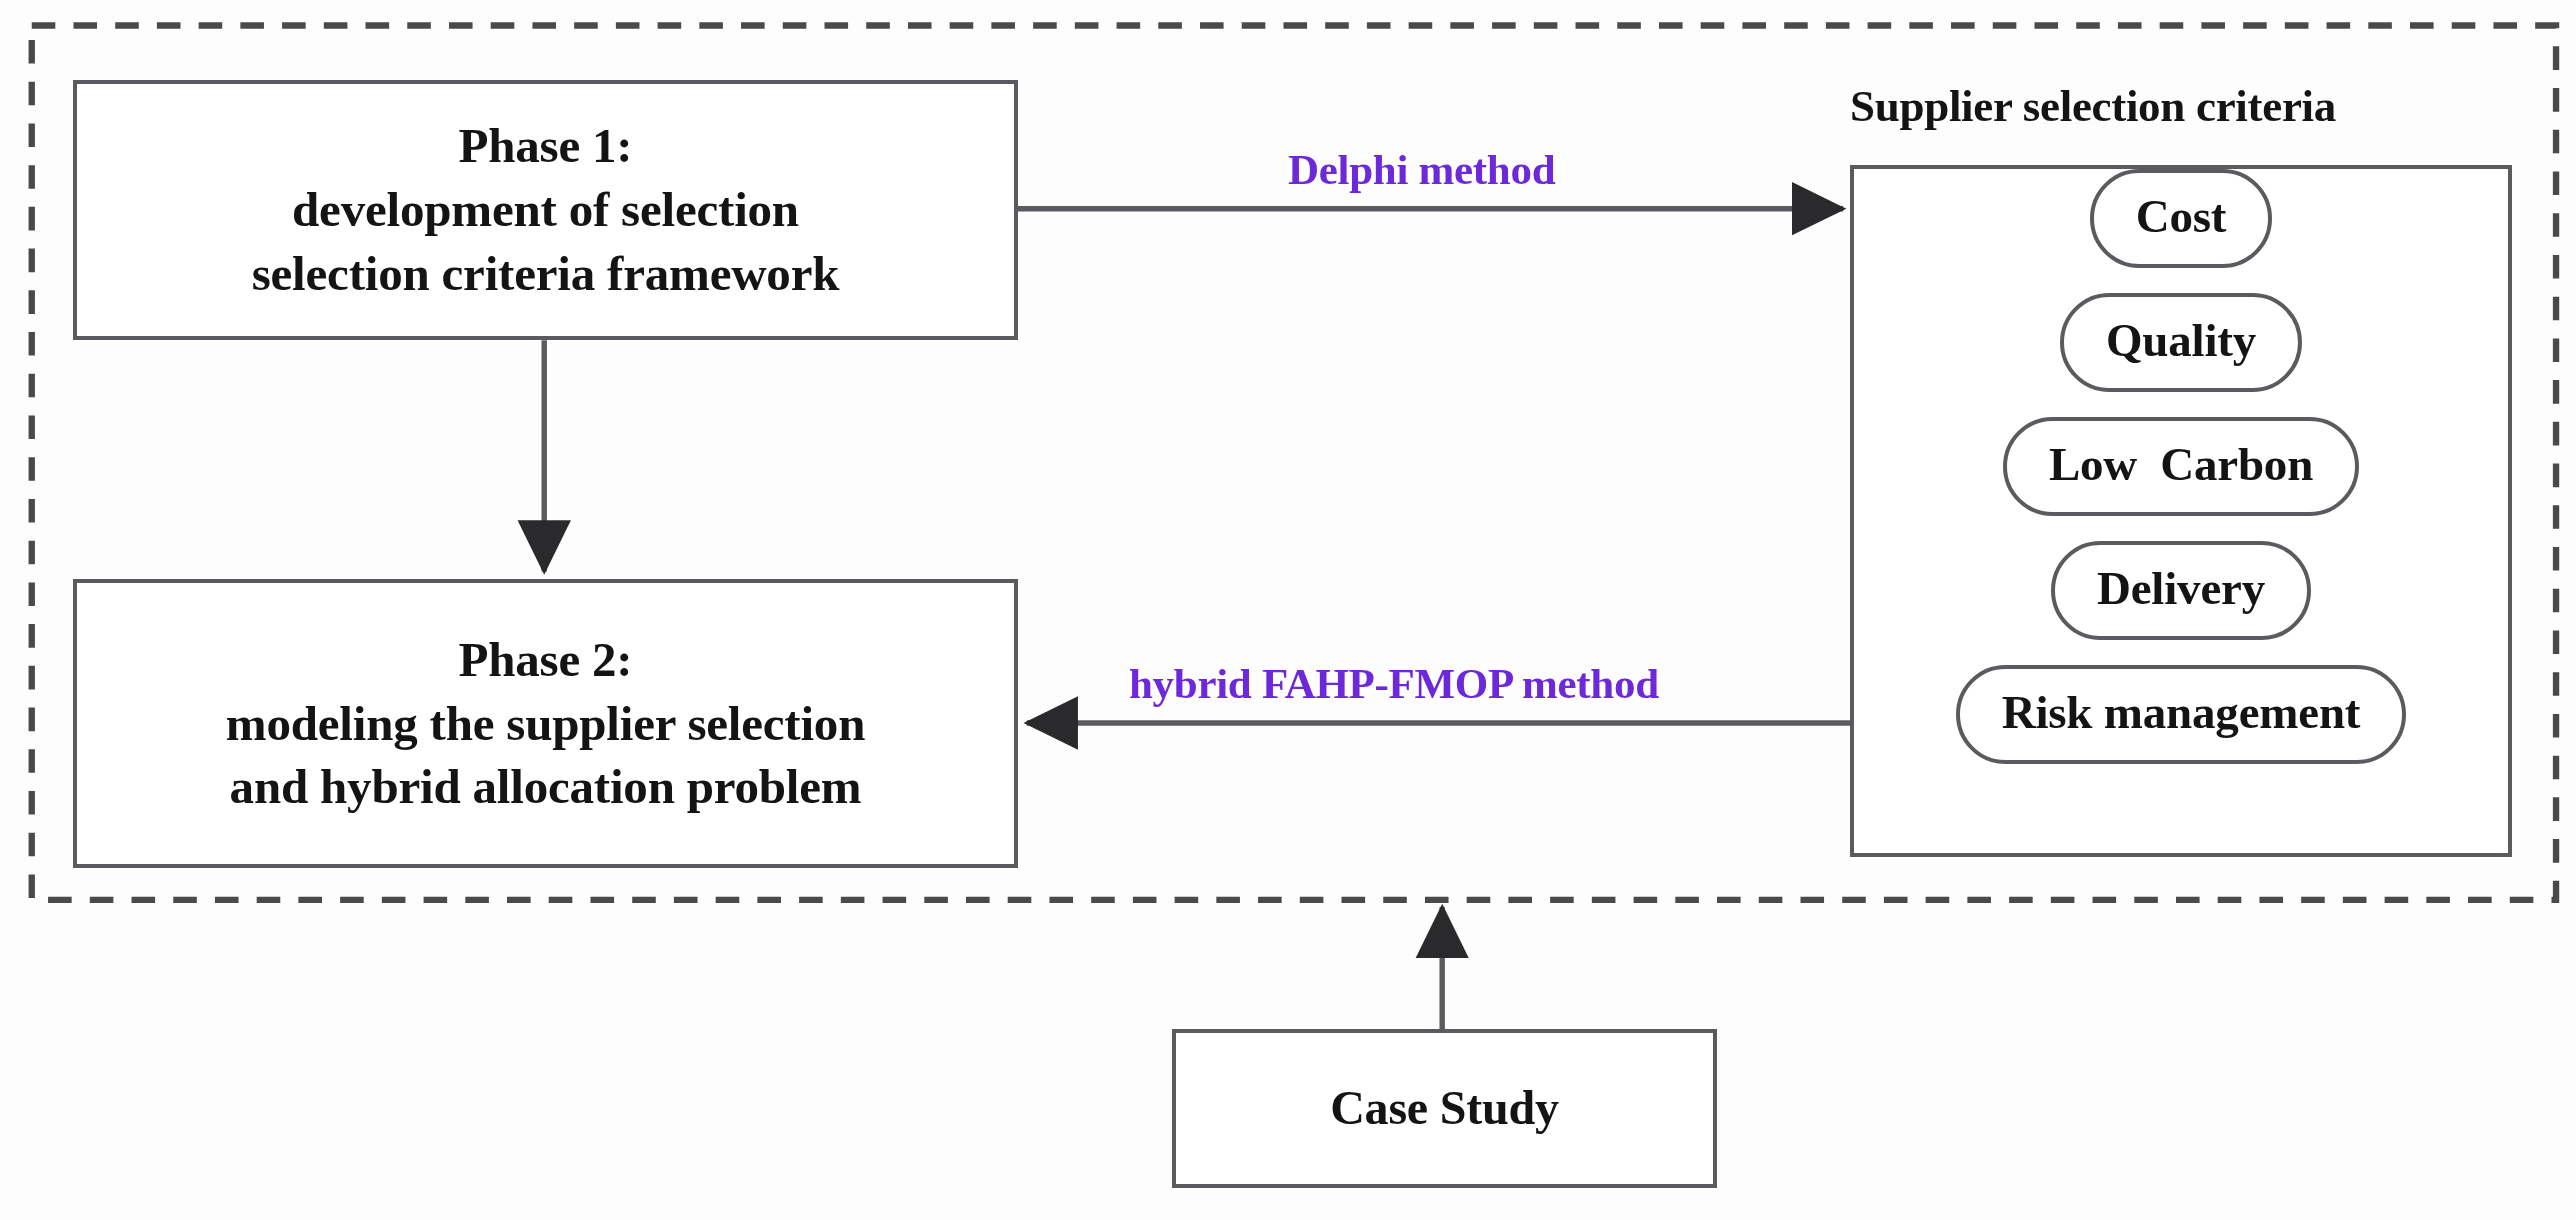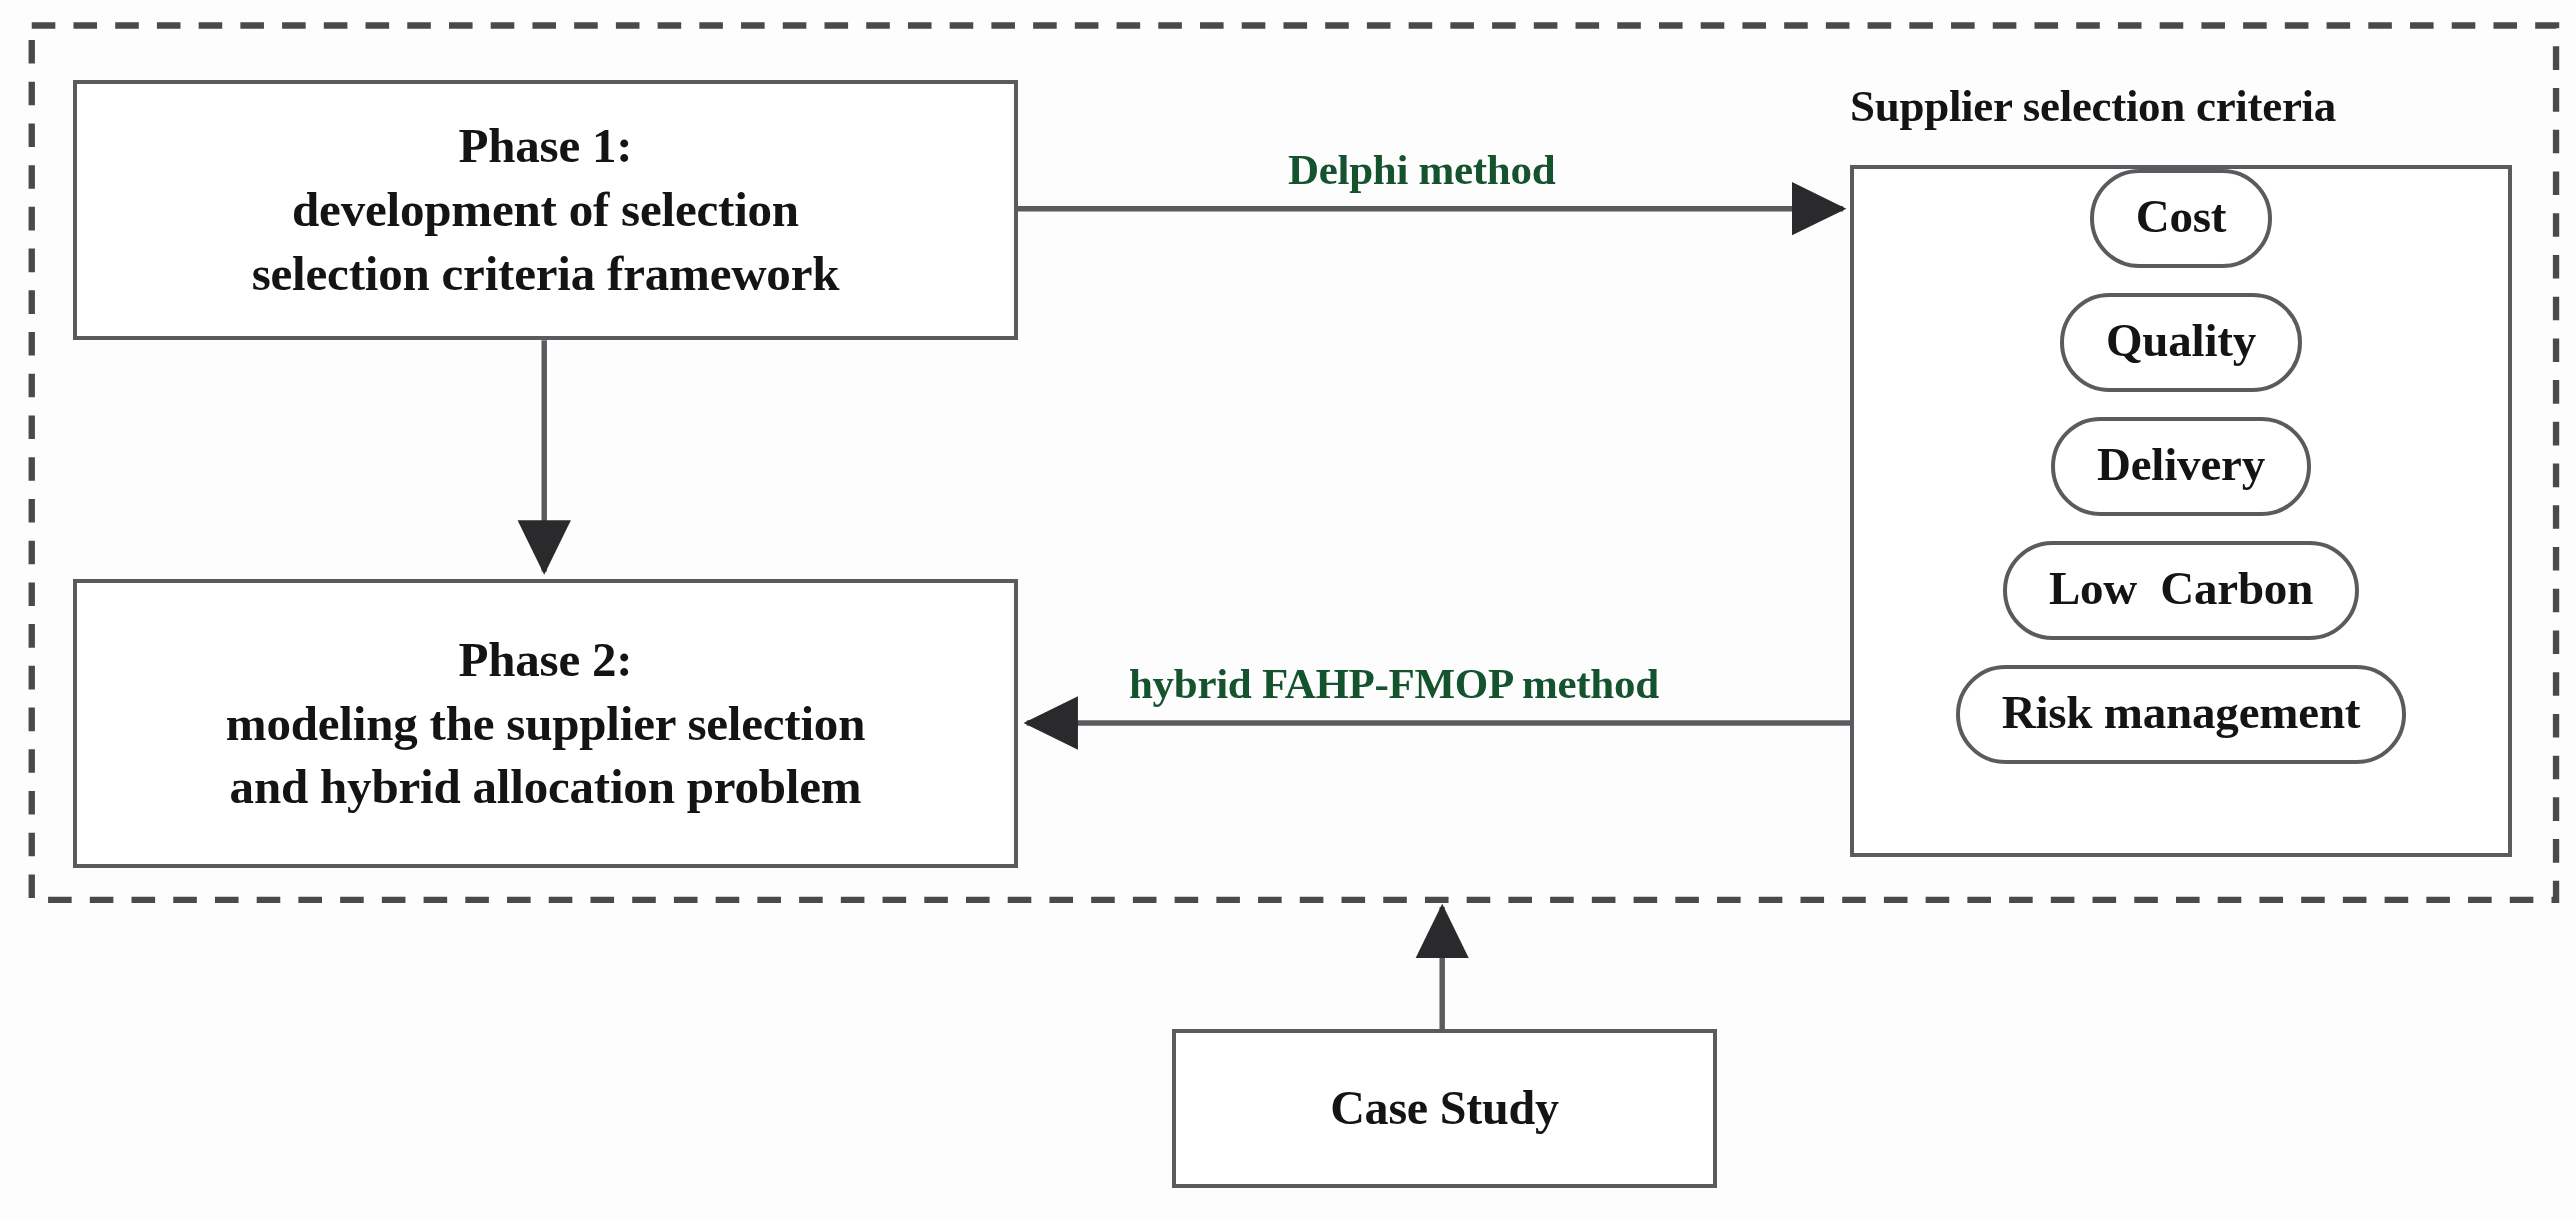--- a/index.html
+++ b/index.html
@@ -60,21 +60,21 @@
   .pill:last-child{margin-bottom:0;}
 
   
   #case-study{
     left:1172px;top:1029px;width:545px;height:159px;
     font-size:48px;
   }
 
   
   .edge-label{
-    position:absolute;color:#14532d;font-weight:bold;
+    position:absolute;color:#6d28d9;font-weight:bold;
     font-size:43px;white-space:nowrap;letter-spacing:-0.3px;
   }
   #label-delphi{left:1288px;top:145px;}
   #label-fahp{left:1129px;top:659px;}
 </style>
 </head>
 <body>
 
 <div id="stage">
 
@@ -119,22 +119,22 @@
       <div>modeling the supplier selection</div>
       <div>and hybrid allocation problem</div>
     </div>
   </div>
 
   <div id="criteria-title">Supplier selection criteria</div>
 
   <div id="criteria-panel">
     <div class="pill">Cost</div>
     <div class="pill">Quality</div>
+    <div class="pill">Low  Carbon</div>
     <div class="pill">Delivery</div>
-    <div class="pill">Low  Carbon</div>
     <div class="pill">Risk management</div>
   </div>
 
   <div class="edge-label" id="label-delphi">Delphi method</div>
   <div class="edge-label" id="label-fahp">hybrid FAHP-FMOP method</div>
 
   <div class="node" id="case-study">
     <div>Case Study</div>
   </div>
 

